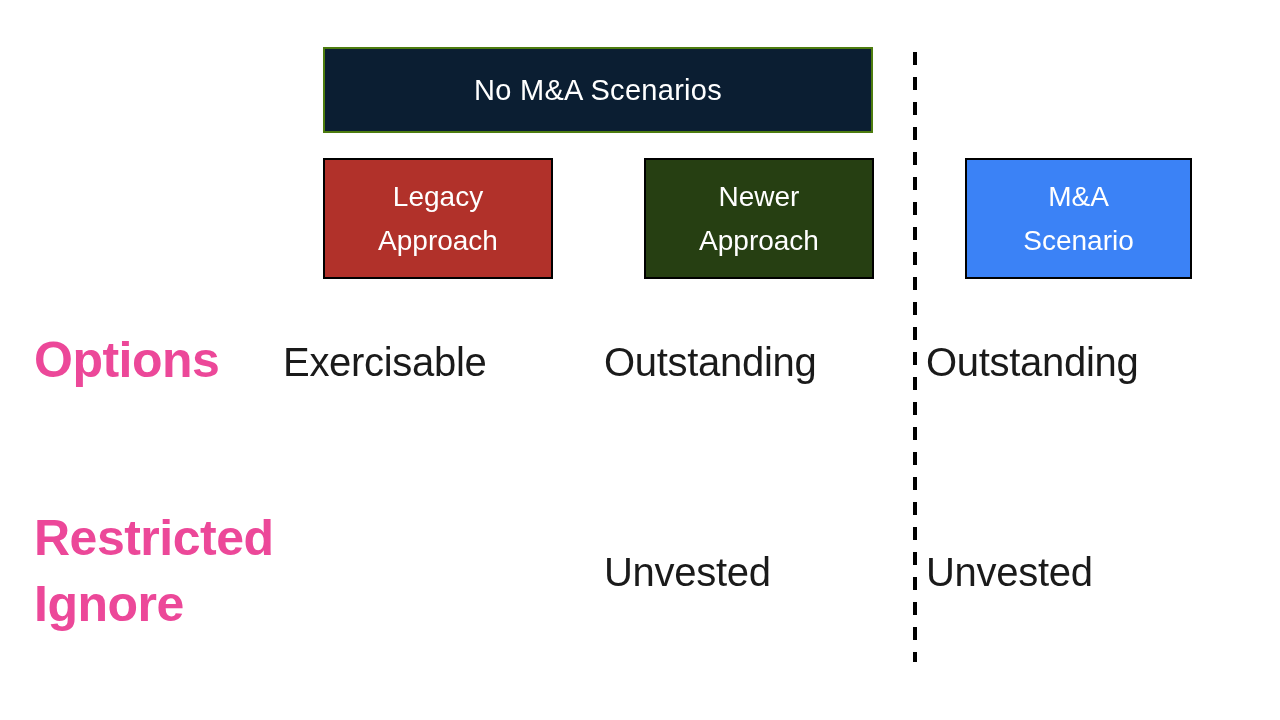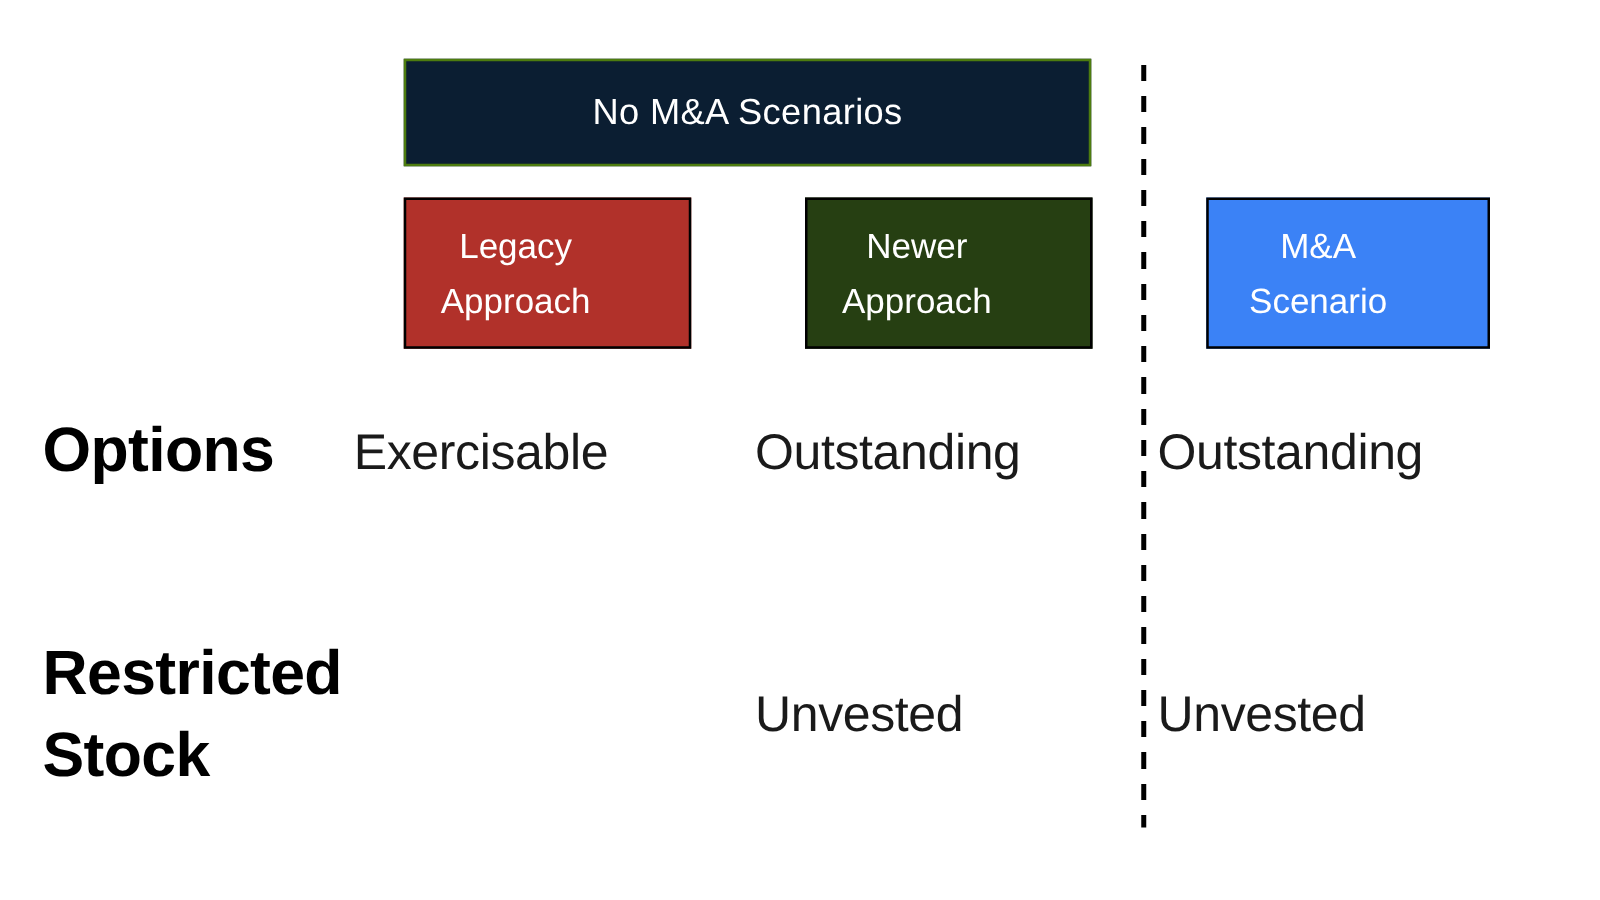--- a/index.html
+++ b/index.html
@@ -21,41 +21,41 @@
     color: #ffffff;
     font-size: 29px;
     font-weight: 400;
     letter-spacing: 0.3px;
   }
   .col-box {
     position: absolute;
     top: 158px; height: 121px;
     border: 2px solid #000;
     box-sizing: border-box;
-    display: flex; align-items: center; justify-content: flex-start;
+    display: flex; align-items: center; justify-content: center;
     color: #ffffff;
     font-size: 28px;
     line-height: 44px;
     font-weight: 400;
     text-align: center;
   }
   .col1 { left: 323px; width: 230px; }
   .col2 { left: 644px; width: 230px; }
   .col3 { left: 965px; width: 227px; }
   .box-text { width: 175px; display: inline-block; }
   .divider {
     position: absolute;
     left: 913px; top: 52px;
     width: 4px; height: 610px;
     background: repeating-linear-gradient(180deg, #000 0px, #000 13px, transparent 13px, transparent 25px);
   }
   .row-label {
     position: absolute;
     left: 34px;
-    color: #000000;
+    color: #ec4899;
     font-weight: 600;
     font-size: 50px;
     letter-spacing: -0.5px;
   }
   .row-label.options { top: 330px; line-height: 60px; }
   .row-label.restricted { top: 505px; line-height: 66px; width: 265px; }
   .cell {
     position: absolute;
     color: #1a1a1a;
     font-size: 40px;
@@ -93,20 +93,20 @@
   <div class="divider"></div>
 
   <div class="row-label options">Options</div>
 
   <div class="cell r1 c1">Exercisable</div>
 
   <div class="cell r1 c2">Outstanding</div>
 
   <div class="cell r1 c3">Outstanding</div>
 
-  <div class="row-label restricted">Restricted Stock</div>
+  <div class="row-label restricted">Restricted Ignore</div>
 
 
   <div class="cell r2 c2">Unvested</div>
 
   <div class="cell r2 c3">Unvested</div>
 
 </div>
 
 </body></html>

